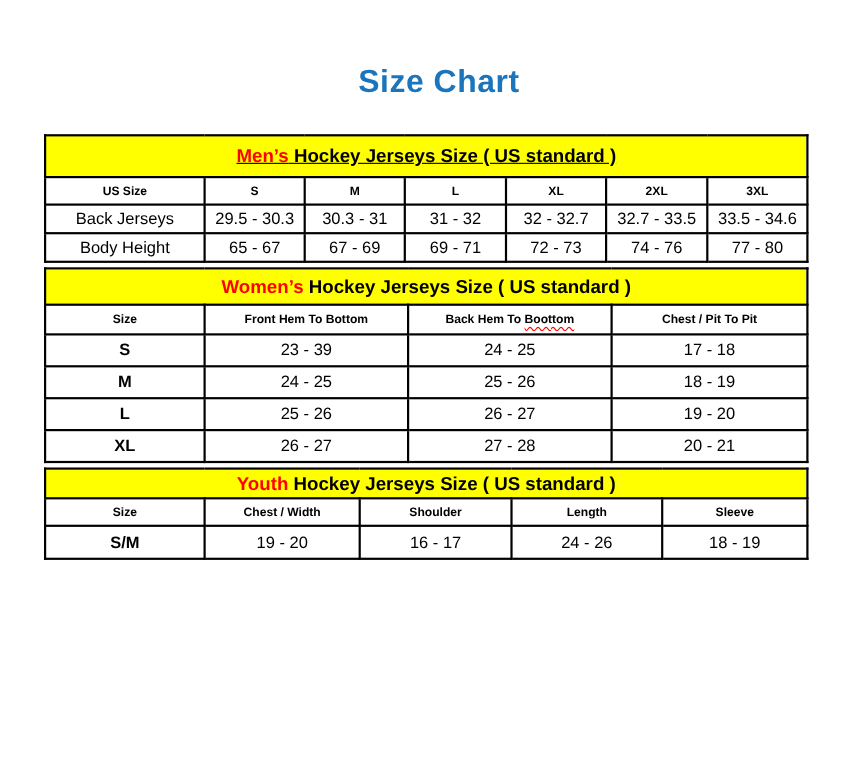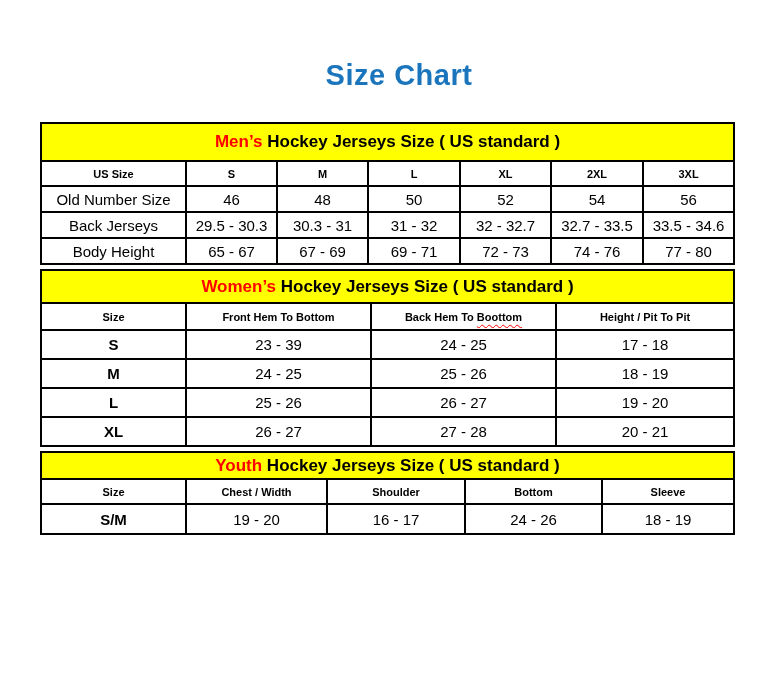--- a/index.html
+++ b/index.html
@@ -41,21 +41,21 @@
   .banner-row td {
     background: #FFFF00;
     font-weight: bold;
     font-size: 17px;
   }
   .banner-hl { color: #FF0000; }
   th { font-size: 11px; font-weight: bold; }
   td { font-size: 15px; font-weight: normal; }
 
   
-  #mens-table .banner-row td { height: 36px; }
+  #mens-table .banner-row td { height: 36px; text-decoration: underline; }
   #mens-table th { height: 23px; }
   #mens-table tbody tr:not(.banner-row) td { height: 24px; }
 
   #womens-table .banner-row td { height: 31px; }
   #womens-table th { height: 25px; }
   #womens-table tbody tr:not(.banner-row) td { height: 27px; }
 
   #youth-table .banner-row td { height: 25px; }
   #youth-table th { height: 23px; }
   #youth-table tbody tr:not(.banner-row) td { height: 28px; }
@@ -93,29 +93,20 @@
     <tr>
           <th>US Size</th>
           <th>S</th>
           <th>M</th>
           <th>L</th>
           <th>XL</th>
           <th>2XL</th>
           <th>3XL</th>
         </tr>
         <tr>
-          <td class="row-label">Old Number Size</td>
-          <td>46</td>
-          <td>48</td>
-          <td>50</td>
-          <td>52</td>
-          <td>54</td>
-          <td>56</td>
-        </tr>
-        <tr>
           <td class="row-label">Back Jerseys</td>
           <td>29.5 - 30.3</td>
           <td>30.3 - 31</td>
           <td>31 - 32</td>
           <td>32 - 32.7</td>
           <td>32.7 - 33.5</td>
           <td>33.5 - 34.6</td>
         </tr>
         <tr>
           <td class="row-label">Body Height</td>
@@ -137,21 +128,21 @@
         <col style="width:178px">
     </colgroup>
     <tbody>
       <tr class="banner-row">
         <td colspan="4"><span class="banner-hl">Women’s</span><span> Hockey Jerseys Size ( US standard )</span></td>
       </tr>
     <tr>
           <th>Size</th>
           <th>Front Hem To Bottom</th>
           <th>Back Hem To <span class="misspelled">Boottom</span></th>
-          <th>Height / Pit To Pit</th>
+          <th>Chest / Pit To Pit</th>
         </tr>
         <tr>
           <td class="row-label">S</td>
           <td>23 - 39</td>
           <td>24 - 25</td>
           <td>17 - 18</td>
         </tr>
         <tr>
           <td class="row-label">M</td>
           <td>24 - 25</td>
@@ -182,21 +173,21 @@
         <col style="width:132px">
     </colgroup>
     <tbody>
       <tr class="banner-row">
         <td colspan="5"><span class="banner-hl">Youth</span><span> Hockey Jerseys Size ( US standard )</span></td>
       </tr>
     <tr>
           <th>Size</th>
           <th>Chest / Width</th>
           <th>Shoulder</th>
-          <th>Bottom</th>
+          <th>Length</th>
           <th>Sleeve</th>
         </tr>
         <tr>
           <td class="row-label">S/M</td>
           <td>19 - 20</td>
           <td>16 - 17</td>
           <td>24 - 26</td>
           <td>18 - 19</td>
         </tr>
       </tbody>

